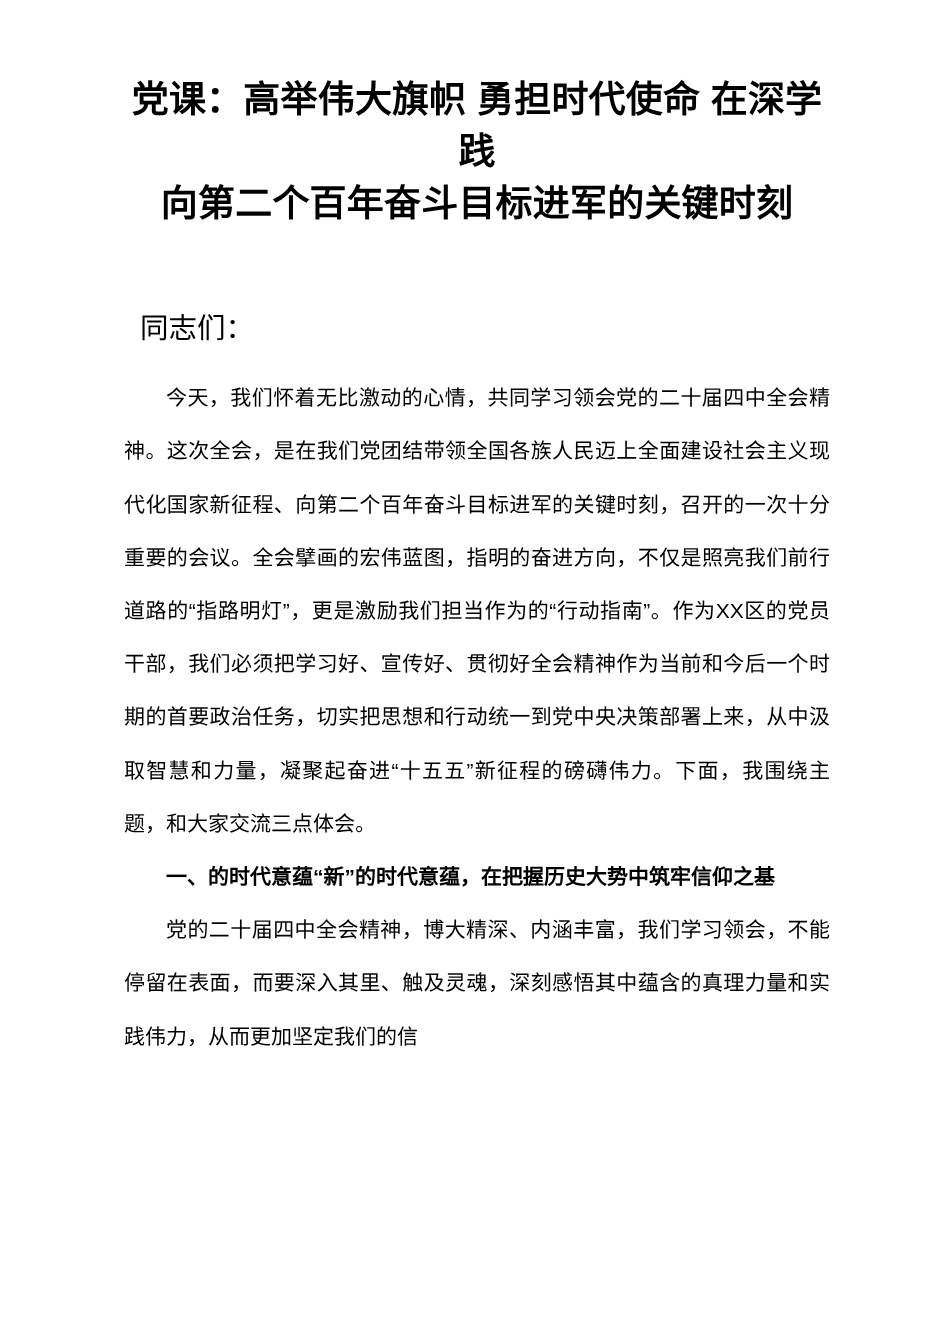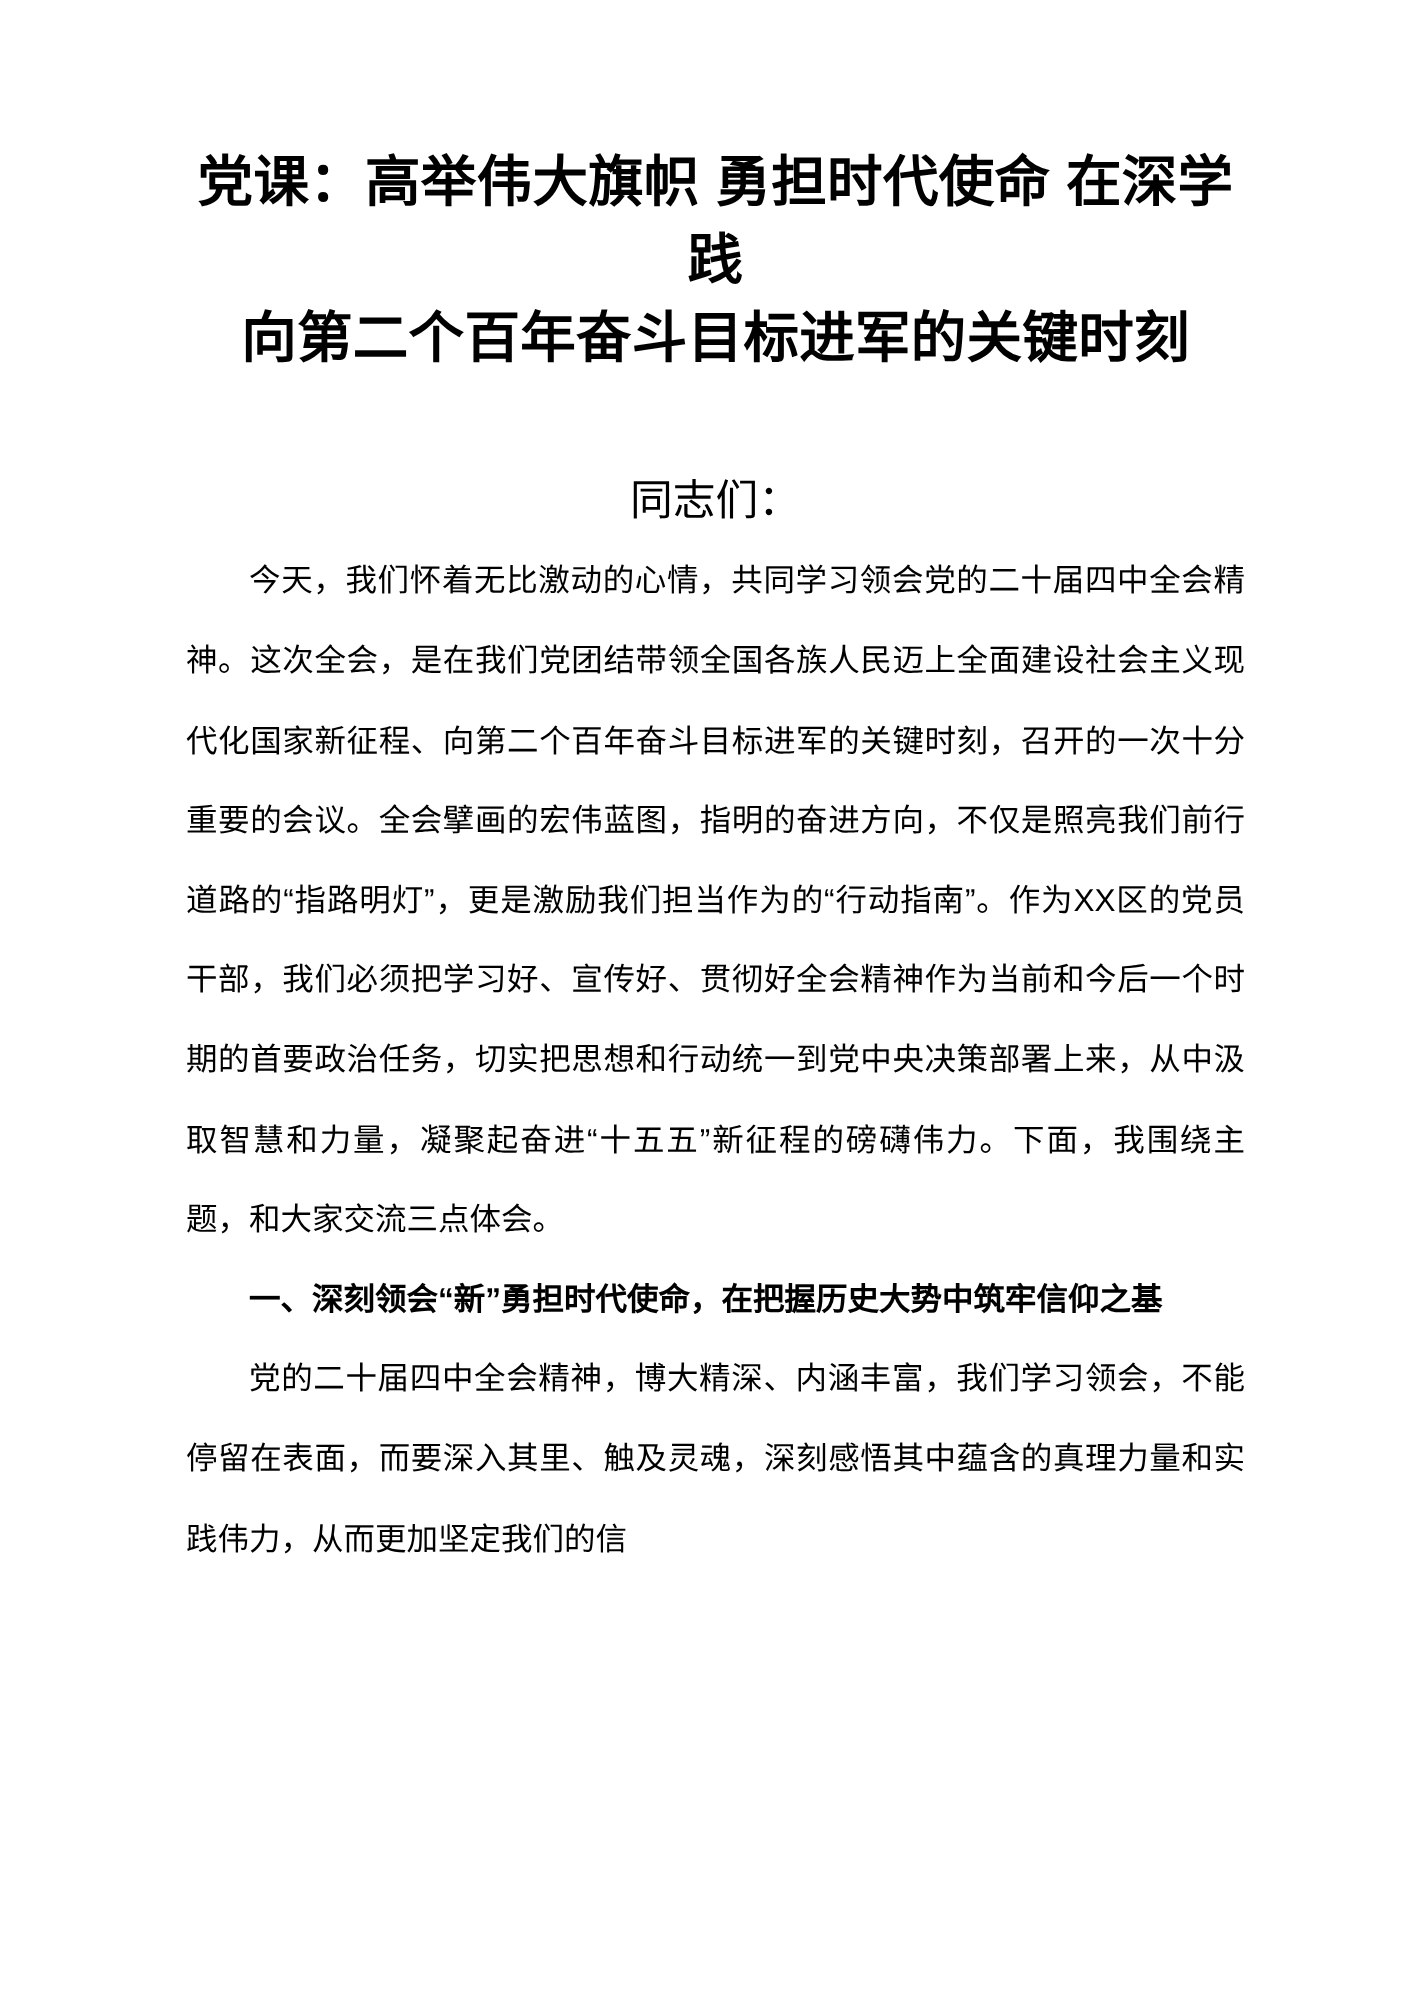--- a/index.html
+++ b/index.html
@@ -28,21 +28,21 @@
     top: 0;
     width: 706px;
   }
   .doc-title {
     font-size: 37px;
     font-weight: bold;
     line-height: 52px;
     text-align: center;
     letter-spacing: 0.2px;
     margin: 0;
-    padding-top: 96px;
+    padding-top: 74px;
     word-break: break-all;
   }
   .title-spacer {
     height: 56px;
   }
   .para {
     font-size: 21px;
     line-height: 53.2px;
     text-align: justify;
     text-justify: inter-ideograph;
@@ -53,40 +53,39 @@
   .para.indent {
     text-indent: 2em;
   }
   .para.heading {
     font-weight: bold;
     text-indent: 2em;
   }
   .salutation {
     font-size: 28.5px;
     line-height: 53.2px;
-    margin: 0;
+    margin: 16px;
     word-break: break-all;
-    text-align: center;
   }
 </style>
 </head>
 <body>
 
 <div class="page">
   <div class="doc-body">
 
     <h1 class="doc-title">
       <span>党课：高举伟大旗帜 勇担时代使命 在深学践</span><br>
       <span>向第二个百年奋斗目标进军的关键时刻</span>
     </h1>
 
     <div class="title-spacer"></div>
 
     <p class="salutation">同志们：</p>
 
     <p class="para indent">今天，我们怀着无比激动的心情，共同学习领会党的二十届四中全会精神。这次全会，是在我们党团结带领全国各族人民迈上全面建设社会主义现代化国家新征程、向第二个百年奋斗目标进军的关键时刻，召开的一次十分重要的会议。全会擘画的宏伟蓝图，指明的奋进方向，不仅是照亮我们前行道路的“指路明灯”，更是激励我们担当作为的“行动指南”。作为XX区的党员干部，我们必须把学习好、宣传好、贯彻好全会精神作为当前和今后一个时期的首要政治任务，切实把思想和行动统一到党中央决策部署上来，从中汲取智慧和力量，凝聚起奋进“十五五”新征程的磅礴伟力。下面，我围绕主题，和大家交流三点体会。</p>
 
-    <p class="para heading">一、深刻领会“新”勇担时代使命，在把握历史大势中筑牢信仰之基</p>
+    <p class="para heading">一、的时代意蕴“新”的时代意蕴，在把握历史大势中筑牢信仰之基</p>
 
     <p class="para indent">党的二十届四中全会精神，博大精深、内涵丰富，我们学习领会，不能停留在表面，而要深入其里、触及灵魂，深刻感悟其中蕴含的真理力量和实践伟力，从而更加坚定我们的信</p>
 
   </div>
 </div>
 
 </body></html>

